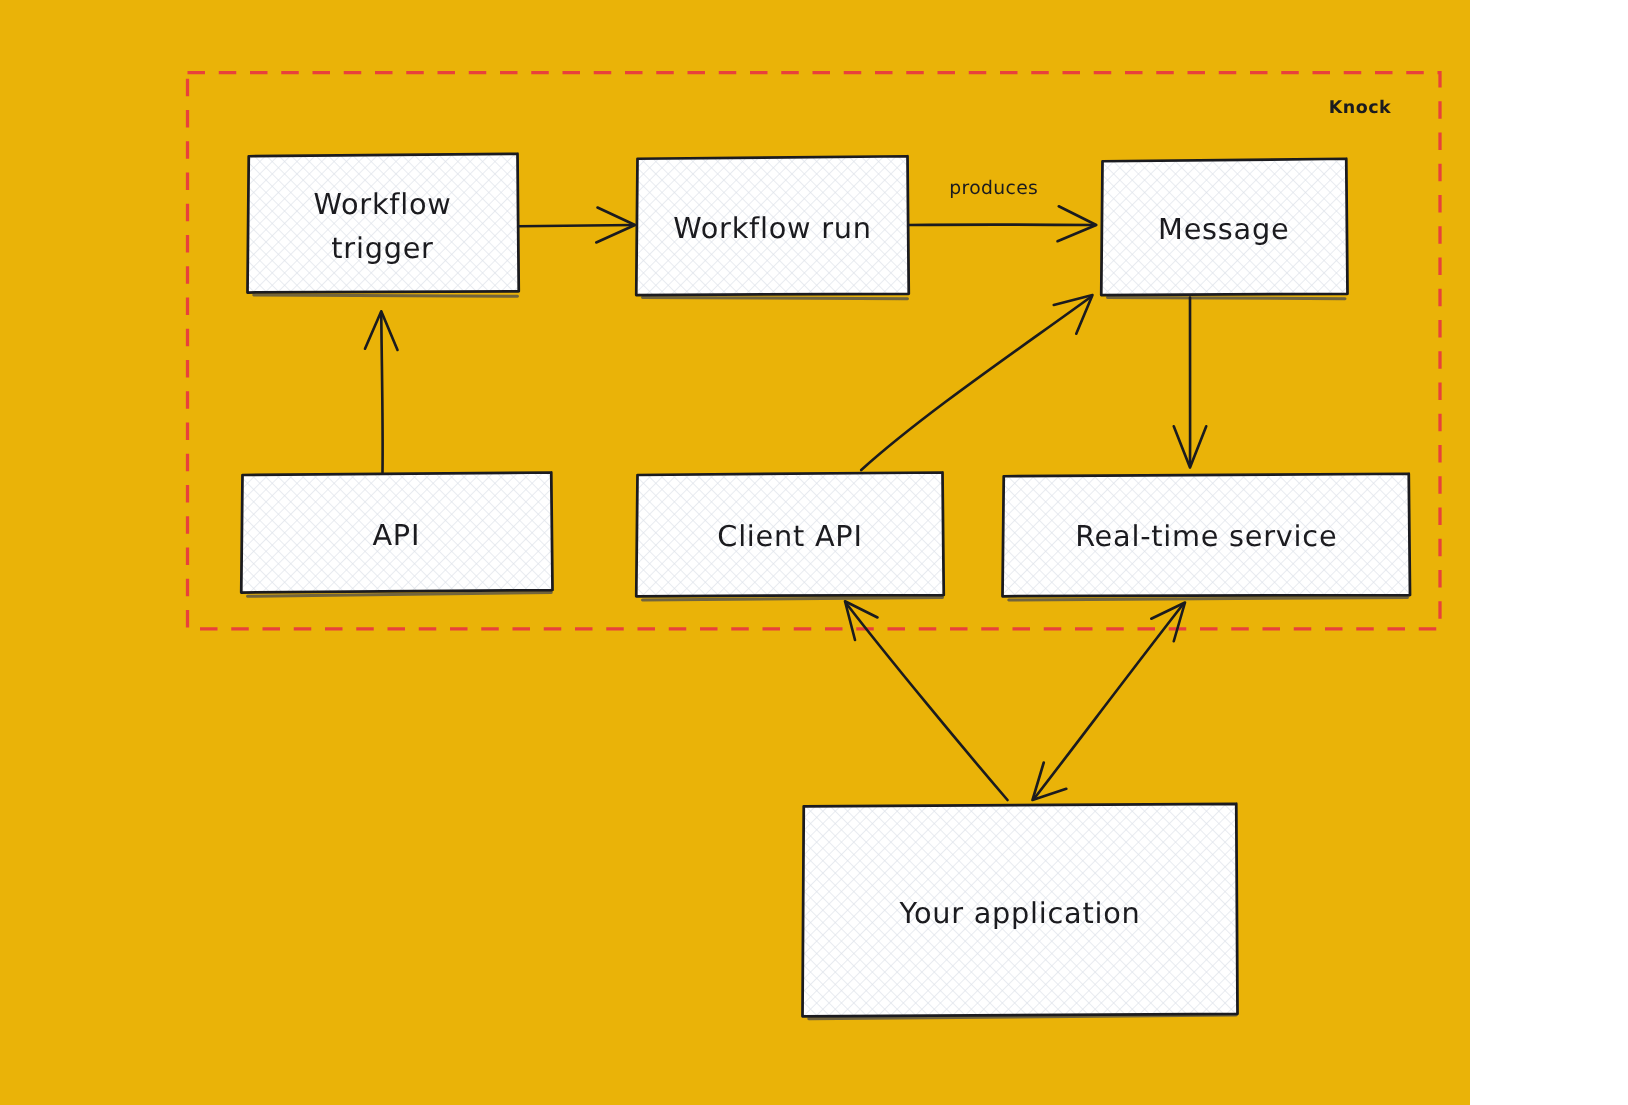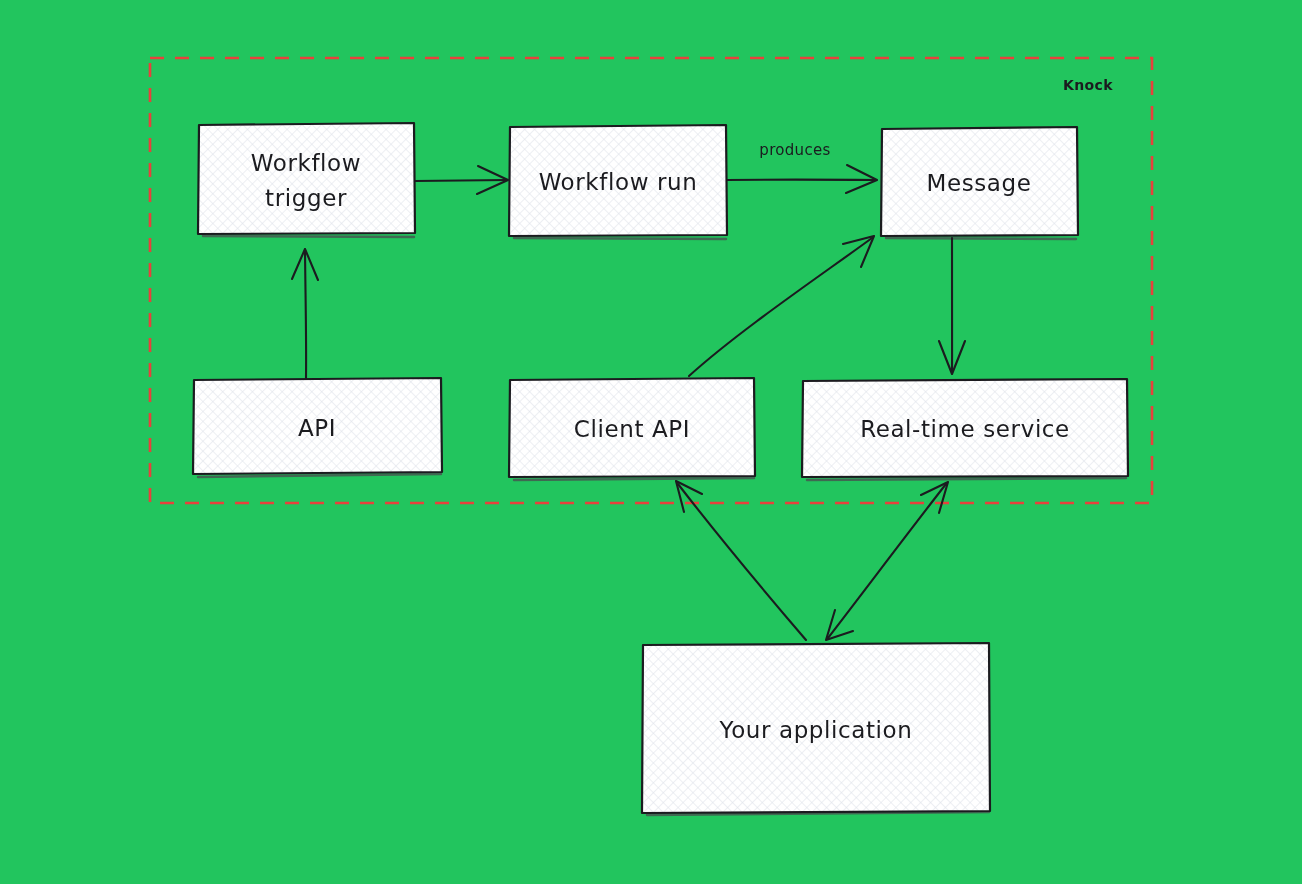--- a/index.html
+++ b/index.html
@@ -5,23 +5,23 @@
   html, body {
     margin: 0;
     padding: 0;
     background: #ffffff;
   }
   body {
     font-family: "DejaVu Sans", sans-serif;
   }
   #canvas {
     position: relative;
-    width: 1302px;
+    width: 1176px;
     height: 884px;
-    background: #22c55e;
+    background: #eab308;
     overflow: hidden;
     text-align: center;
   }
   #diagram-svg {
     position: absolute;
     left: 0;
     top: 0;
     width: 1302px;
     height: 884px;
   }

